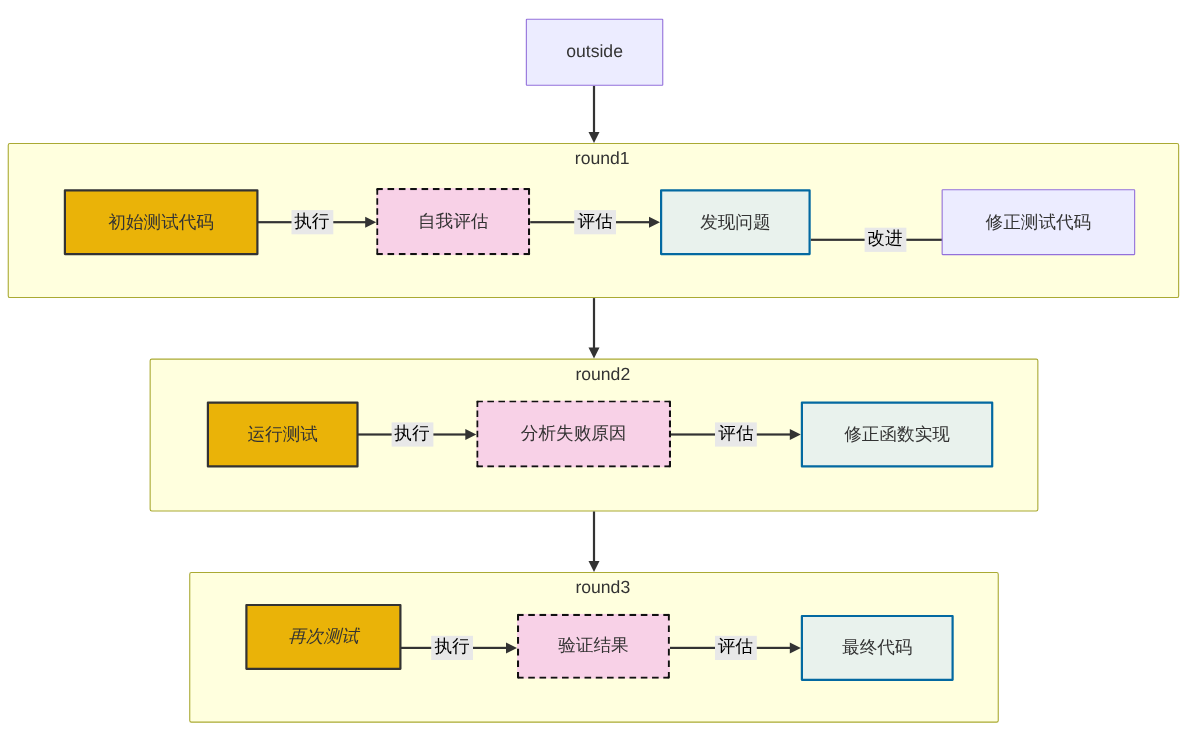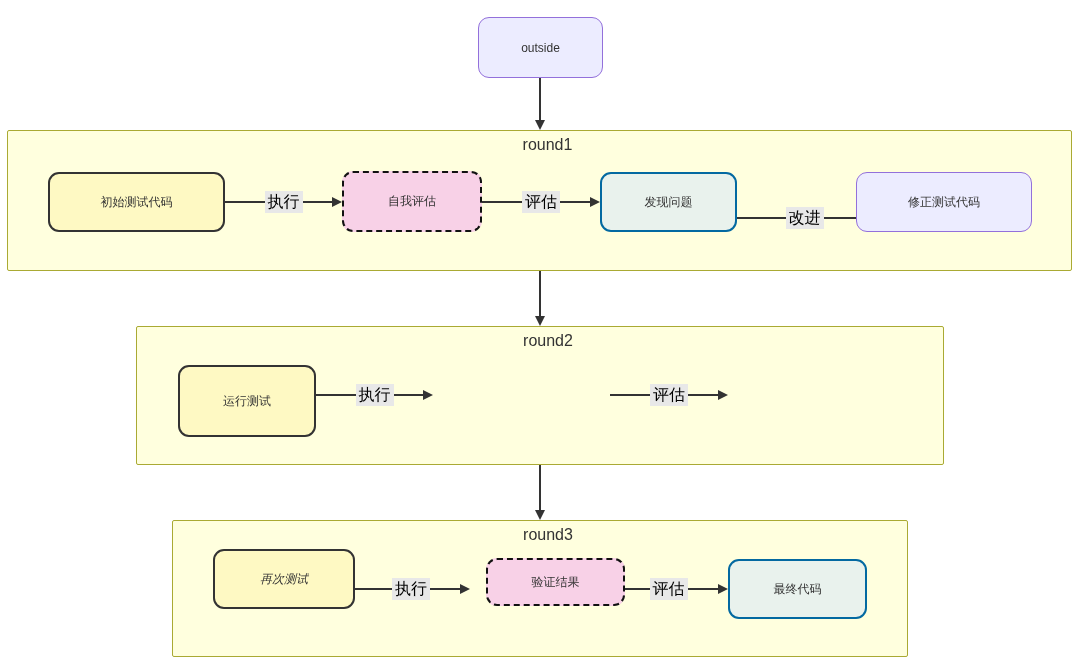--- a/index.html
+++ b/index.html
@@ -36,27 +36,27 @@
     padding-left: 16px;
   }
 
   
   .node {
     position: absolute;
     display: flex;
     align-items: center;
     justify-content: center;
     box-sizing: border-box;
-    font-size: 12px;
+    font-size: 16px;
     color: #333333;
-    border-radius: 11px;
+    border-radius: 1px;
     z-index: 2;
     text-align: center;
   }
-  .node-blue     { background: #fef9c3; border: 2px solid #333333; }
+  .node-blue     { background: #eab308; border: 2px solid #333333; margin-left: 10px; }
   .node-pink     { background: #f8d1e7; border: 2.5px dashed #111111; }
   .node-mint     { background: #e9f2ed; border: 2px solid #0369a1; }
   .node-lavender { background: #ececff; border: 1px solid #9370db; }
 
   
   .h-edge {
     position: absolute;
     height: 26px;
     display: flex;
     align-items: center;
@@ -171,43 +171,49 @@
   </div>
   <div class="h-edge" style="left:737px; top:189px; width:135px;margin-top:16px;">
     <div class="line"></div>
     <div class="head"></div>
     <span class="edge-label">改进</span>
   </div>
   <div class="node node-lavender" style="left:856px; top:172px; width:176px; height:60px;">
     <span>修正测试代码</span>
   </div>
 
-  <div class="node node-blue" style="left:178px; top:365px; width:138px; height:72px;justify-content:center;">
+  <div class="node node-blue" style="left:178px; top:365px; width:138px; height:60px;justify-content:center;">
     <span>运行测试</span>
   </div>
   <div class="h-edge" style="left:316px; top:382px; width:117px;">
     <div class="line"></div>
     <div class="head"></div>
     <span class="edge-label">执行</span>
   </div>
+  <div class="node node-pink" style="left:433px; top:364px; width:177px; height:61px;">
+    <span>分析失败原因</span>
+  </div>
   <div class="h-edge" style="left:610px; top:382px; width:118px;">
     <div class="line"></div>
     <div class="head"></div>
     <span class="edge-label">评估</span>
+  </div>
+  <div class="node node-mint" style="left:728px; top:365px; width:175px; height:60px;">
+    <span>修正函数实现</span>
   </div>
 
   <div class="node node-blue" style="left:213px; top:549px; width:142px; height:60px;font-style:italic;">
     <span>再次测试</span>
   </div>
   <div class="h-edge" style="left:352px; top:576px; width:118px;">
     <div class="line"></div>
     <div class="head"></div>
     <span class="edge-label">执行</span>
   </div>
-  <div class="node node-pink" style="left:470px; top:558px; width:139px; height:48px;margin-left:16px;">
+  <div class="node node-pink" style="left:470px; top:558px; width:139px; height:59px;">
     <span>验证结果</span>
   </div>
   <div class="h-edge" style="left:609px; top:576px; width:119px;">
     <div class="line"></div>
     <div class="head"></div>
     <span class="edge-label">评估</span>
   </div>
   <div class="node node-mint" style="left:728px; top:559px; width:139px; height:60px;">
     <span>最终代码</span>
   </div>

